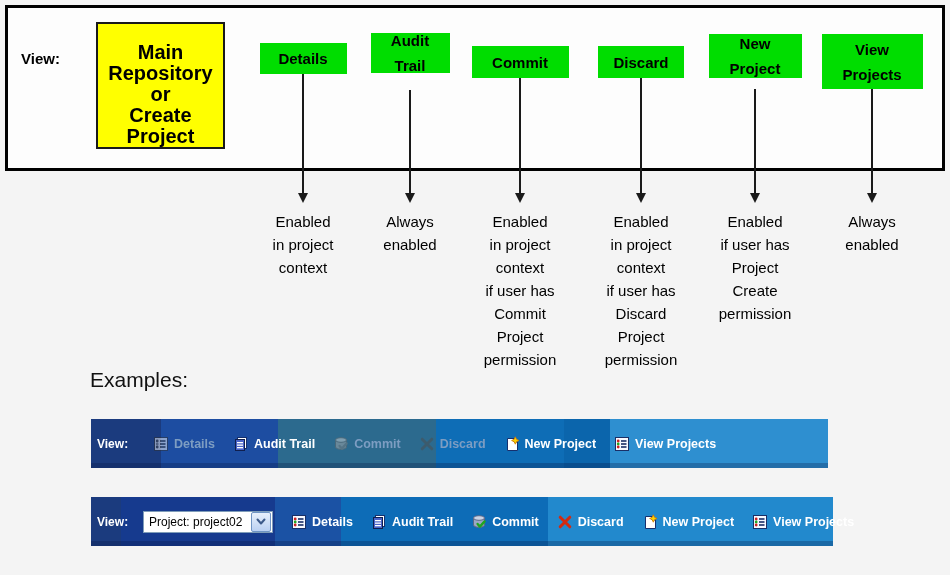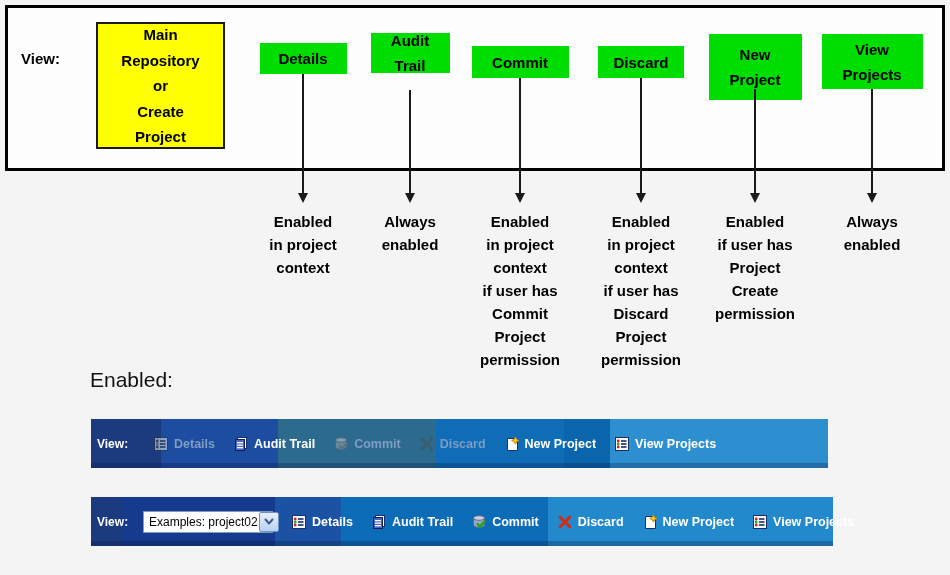--- a/index.html
+++ b/index.html
@@ -14,38 +14,38 @@
     position:absolute;left:5px;top:5px;width:934px;height:160px;
     border:3px solid #000;background:#fdfdfd;
   }
   .view-label{
     position:absolute;left:13px;top:42px;
     font-size:15px;font-weight:bold;color:#000;
   }
   .source-box{
     position:absolute;left:88px;top:14px;width:125px;height:123px;
     background:#ffff00;border:2px solid #1a1a1a;
-    display:flex;flex-direction:column;justify-content:space-between;align-items:center;
-    font-size:15px;font-weight:bold;color:#000;line-height:21px;text-align:center;
+    display:flex;flex-direction:column;justify-content:flex-end;align-items:center;
+    font-size:20px;font-weight:bold;color:#000;line-height:21px;text-align:center;
   }
   .source-line.italic{}
   .green-btn{
     position:absolute;background:#00dd00;color:#000;
     display:flex;align-items:center;justify-content:center;text-align:center;
     font-size:15px;font-weight:bold;line-height:25px;white-space:pre-line;
   }
   .arrow-line{position:absolute;width:2px;background:#1a1a1a;}
   .arrow-head{
     position:absolute;width:0;height:0;
     border-left:5px solid transparent;border-right:5px solid transparent;
     border-top:10px solid #1a1a1a;
   }
   .note{
     position:absolute;transform:translateX(-50%);
-    font-size:15px;font-weight:bold;color:#000;line-height:23px;
+    font-size:15px;font-weight:normal;color:#000;line-height:23px;
     text-align:center;white-space:pre-line;
   }
   
   .examples-label{
     position:absolute;left:90px;top:368px;
     font-size:21px;color:#111;
   }
   .toolbar{
     position:absolute;left:91px;height:49px;
     display:flex;align-items:center;
@@ -135,38 +135,38 @@
     <div class="green-btn" style="left: 598px; top: 46px; width: 86px; height: 32px;">Discard</div>
     <div class="arrow-line" style="left: 640px; top: 78px; height: 115px;"></div>
     <div class="arrow-head" style="left: 636px; top: 193px;"></div>
     <div class="note" style="left: 641px; top: 210px;">Enabled
 in project
 context
 if user has
 Discard
 Project
 permission</div>
-    <div class="green-btn" style="left: 708.5px; top: 34px; width: 93px; height: 66px;">New
+    <div class="green-btn" style="left: 708.5px; top: 34px; width: 93px; height: 44px;">New
 Project</div>
     <div class="arrow-line" style="left: 754px; top: 89px; height: 104px;"></div>
     <div class="arrow-head" style="left: 750px; top: 193px;"></div>
     <div class="note" style="left: 755px; top: 210px;">Enabled
 if user has
 Project
 Create
 permission</div>
     <div class="green-btn" style="left: 821.5px; top: 34px; width: 101px; height: 55px;">View
 Projects</div>
     <div class="arrow-line" style="left: 871px; top: 89px; height: 104px;"></div>
     <div class="arrow-head" style="left: 867px; top: 193px;"></div>
     <div class="note" style="left: 872px; top: 210px;">Always
 enabled</div>
   </div>
 
-<div class="examples-label">Enabled:</div>
+<div class="examples-label">Examples:</div>
 
 <div class="toolbar toolbar-1" id="toolbar-0">
     <span class="tb-view-label">View:</span>
     <div class="tb-item disabled">
       <span class="tb-icon">
         <svg width="16" height="16" viewBox="0 0 16 16">
           <rect x="1.5" y="1.5" width="13" height="13" fill="#f7f9ff" stroke="#1a2f66"></rect>
           <circle cx="4.2" cy="5" r="1.4" fill="#cc2222"></circle>
           <rect x="7" y="4.2" width="5.5" height="1.6" fill="#1a2f66"></rect>
           <circle cx="4.2" cy="8" r="1.4" fill="#22aa22"></circle>
@@ -228,21 +228,21 @@
           <circle cx="4.2" cy="11" r="1.4" fill="#cc2222"></circle>
           <rect x="7" y="10.2" width="5.5" height="1.6" fill="#1a2f66"></rect>
         </svg>
       </span>
       <span class="tb-label">View Projects</span>
     </div>
   </div>
 <div class="toolbar toolbar-2" id="toolbar-1">
     <span class="tb-view-label">View:</span>
     <div class="dropdown" style="width: 130px;">
-      <span class="dd-value">Examples: project02</span>
+      <span class="dd-value">Project: project02</span>
       <span class="dd-btn">
         <span style="display:inline-flex;">
           <svg width="10" height="8" viewBox="0 0 10 8">
             <path d="M1.5 1.5 L5 5.5 L8.5 1.5" fill="none" stroke="#3d5a8a" stroke-width="2" stroke-linecap="round" stroke-linejoin="round"></path>
           </svg>
         </span>
       </span>
     </div>
     <div class="tb-item">
       <span class="tb-icon">

